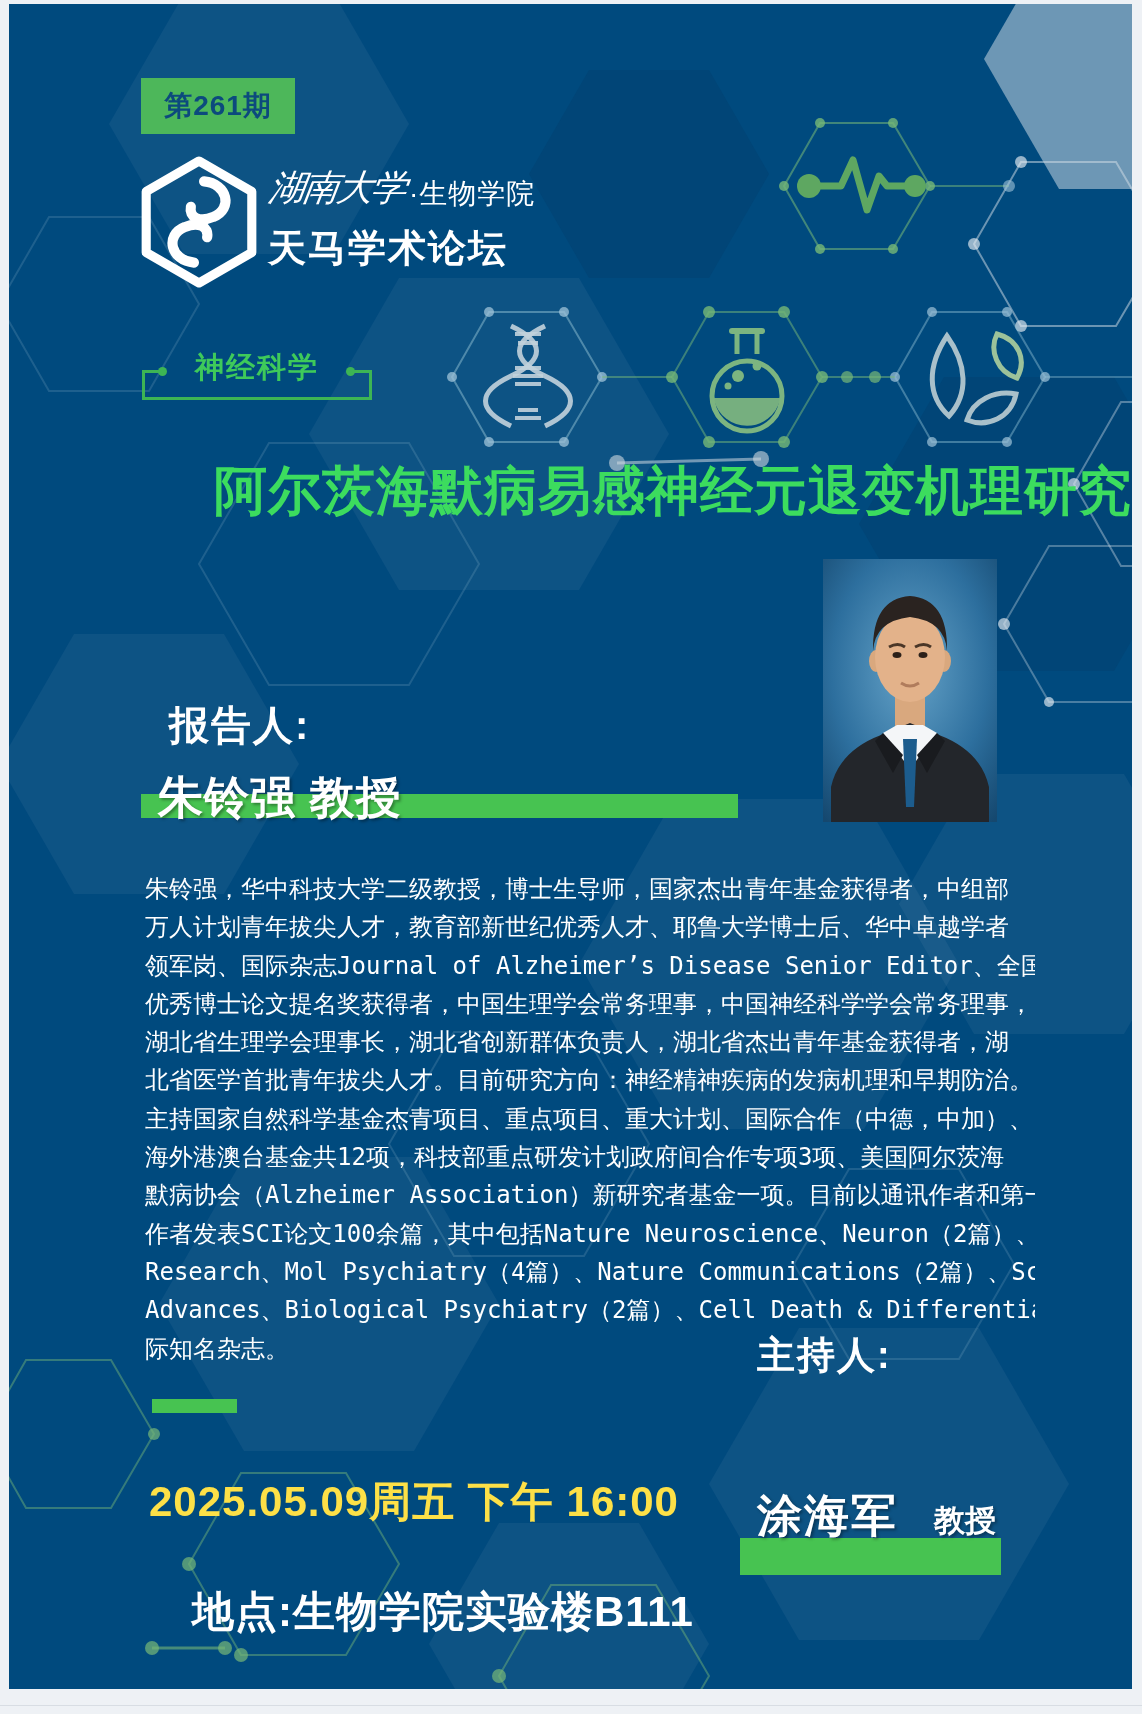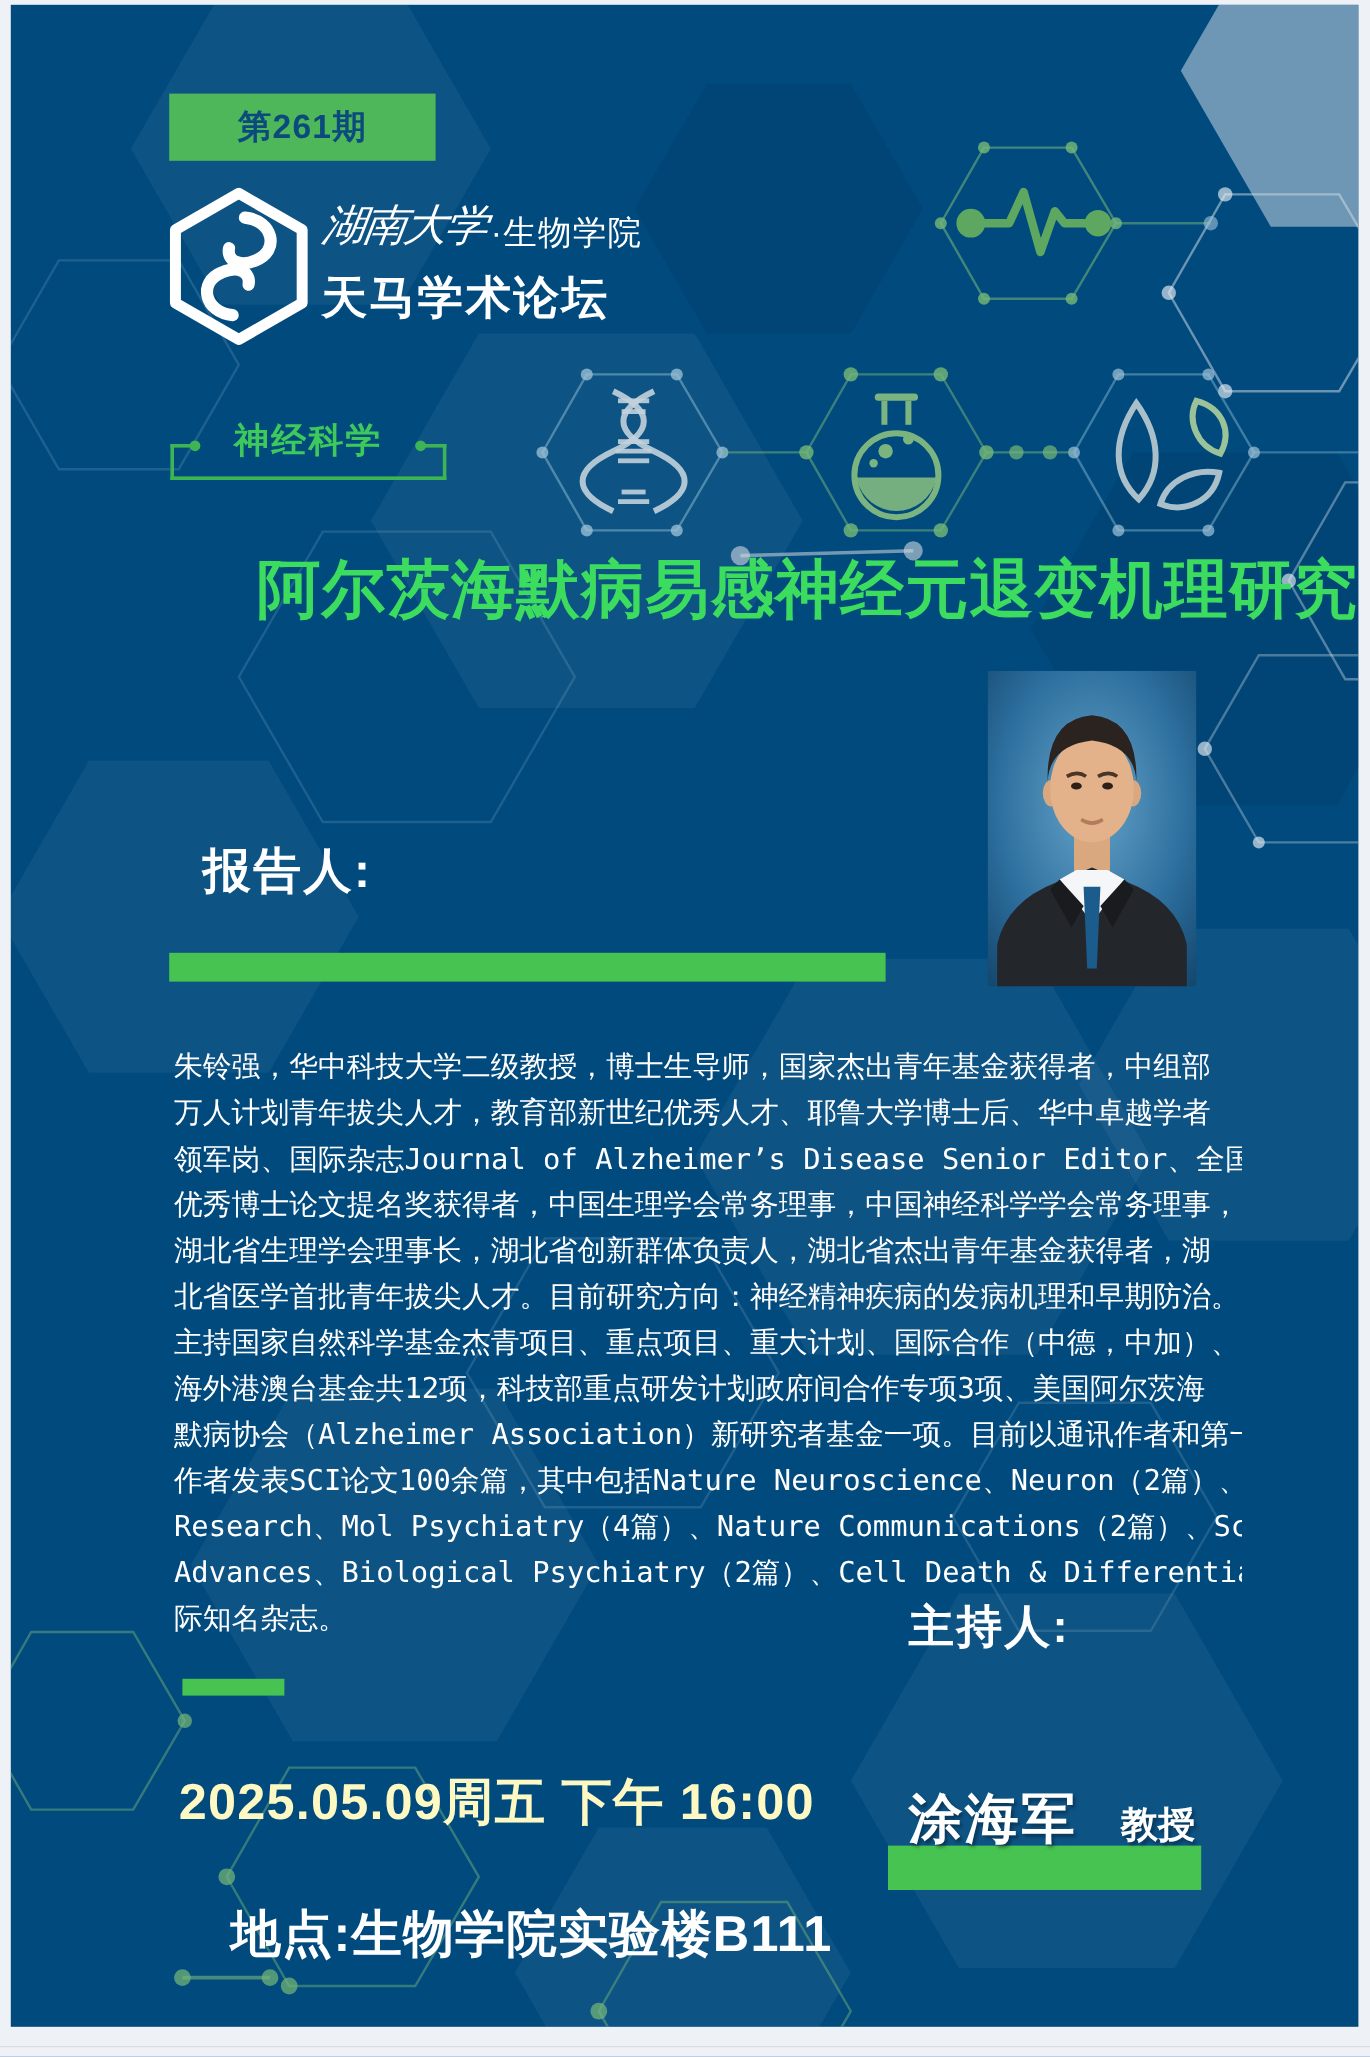--- a/index.html
+++ b/index.html
@@ -11,21 +11,21 @@
     overflow:hidden;
   }
   .poster {
     position:absolute; left:9px; top:4px; width:1123px; height:1685px;
     background:#004a7e; overflow:hidden;
   }
   .bgsvg { position:absolute; left:0; top:0; width:1123px; height:1685px; z-index:0; }
   .poster > .layer { position:absolute; z-index:2; }
 
   .issue-badge {
-    left:132px; top:74px; width:222px; height:56px;
+    left:132px; top:74px; width:154px; height:56px;
     background:#4db75a; color:#0c4a7d;
     font-size:28px; font-weight:bold; text-align:center; line-height:56px;
     letter-spacing:1px;
   }
   .logo { left:131px; top:152px; width:118px; height:132px; }
   .org-line { left:260px; top:160px; width:520px; display:flex; align-items:flex-end; color:#ffffff; }
   .org-script {
     font-family:"DejaVu Serif", serif; font-size:36px; font-style:italic;
     transform:skewX(-8deg); letter-spacing:-2px;
   }
@@ -60,21 +60,21 @@
 
   .bio {
     left:136px; top:866px; width:890px; height:500px;
     color:#ffffff; font-size:24px; line-height:38.3px;
     font-family:"DejaVu Sans Mono","Liberation Mono",monospace;
     white-space:pre; overflow:hidden;
   }
 
   .green-dash { left:143px; top:1395px; width:85px; height:14px; background:#47c351; }
 
-  .datetime { left:140px; top:1470px; color:#fef9c3; font-size:42px; font-weight:bold; letter-spacing:1px; }
+  .datetime { left:140px; top:1470px; color:#fde047; font-size:42px; font-weight:bold; letter-spacing:1px; }
   .location { left:140px; top:1580px; color:#ffffff; font-size:42px; font-weight:bold; letter-spacing:1px;margin-left:43px; }
 
   .host-label { left:748px; top:1326px; color:#ffffff; font-size:38px; font-weight:bold; letter-spacing:2px; }
   .host-bar { left:731px; top:1534px; width:261px; height:37px; background:#47c351; z-index:2; }
   .host-row { left:748px; top:1482px; z-index:3; display:flex; align-items:baseline; color:#ffffff; text-shadow:2px 2px 3px rgba(0,0,0,.35); }
   .host-name { font-size:45px; font-weight:bold; letter-spacing:2px; }
   .host-degree { font-size:31px; font-weight:bold; margin-left:36px; }
 
   .bottom-divider { position:absolute; left:0; top:1705px; width:1142px; height:1px; background:#d8dde3; }
 </style>
@@ -274,20 +274,21 @@
     <path d="M50,92 Q49,40 87,37 Q125,40 124,92 Q122,62 87,58 Q52,62 50,92 Z" fill="#2a2320"></path>
     <path d="M66,88 q9,-5 16,0" stroke="#4a3627" stroke-width="3" fill="none"></path>
     <path d="M92,88 q9,-5 16,0" stroke="#4a3627" stroke-width="3" fill="none"></path>
     <ellipse cx="74" cy="96" rx="4.5" ry="3" fill="#2c2019"></ellipse>
     <ellipse cx="100" cy="96" rx="4.5" ry="3" fill="#2c2019"></ellipse>
     <path d="M78,124 q9,6 18,0" stroke="#b07c5c" stroke-width="3" fill="none"></path>
   </svg>
 
   <div class="layer speaker-label">报告人:</div>
   <div class="layer speaker-bar"></div>
+  <div class="layer speaker-name">朱铃强 教授</div>
 
   <div class="layer bio">朱铃强，华中科技大学二级教授，博士生导师，国家杰出青年基金获得者，中组部
 万人计划青年拔尖人才，教育部新世纪优秀人才、耶鲁大学博士后、华中卓越学者
 领军岗、国际杂志Journal of Alzheimer’s Disease Senior Editor、全国百篇
 优秀博士论文提名奖获得者，中国生理学会常务理事，中国神经科学学会常务理事，
 湖北省生理学会理事长，湖北省创新群体负责人，湖北省杰出青年基金获得者，湖
 北省医学首批青年拔尖人才。目前研究方向：神经精神疾病的发病机理和早期防治。
 主持国家自然科学基金杰青项目、重点项目、重大计划、国际合作（中德，中加）、
 海外港澳台基金共12项，科技部重点研发计划政府间合作专项3项、美国阿尔茨海
 默病协会（Alzheimer Association）新研究者基金一项。目前以通讯作者和第一

